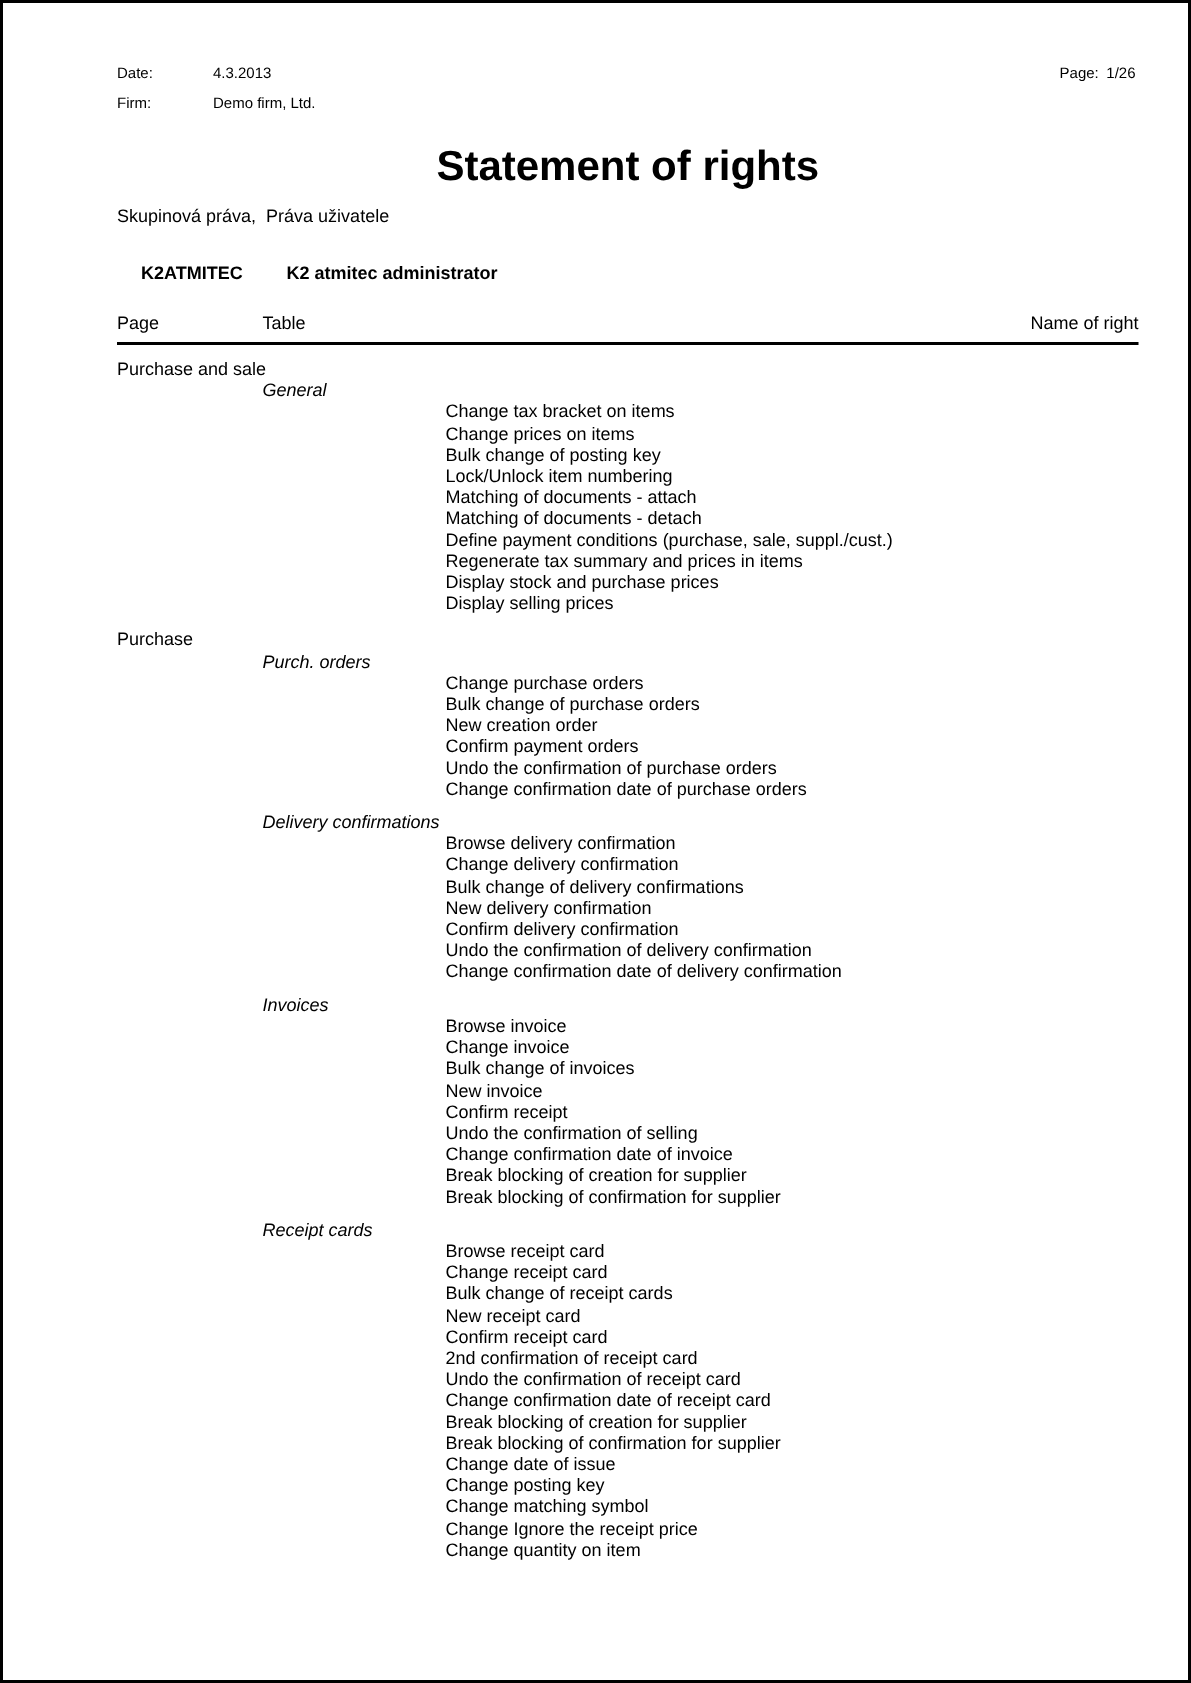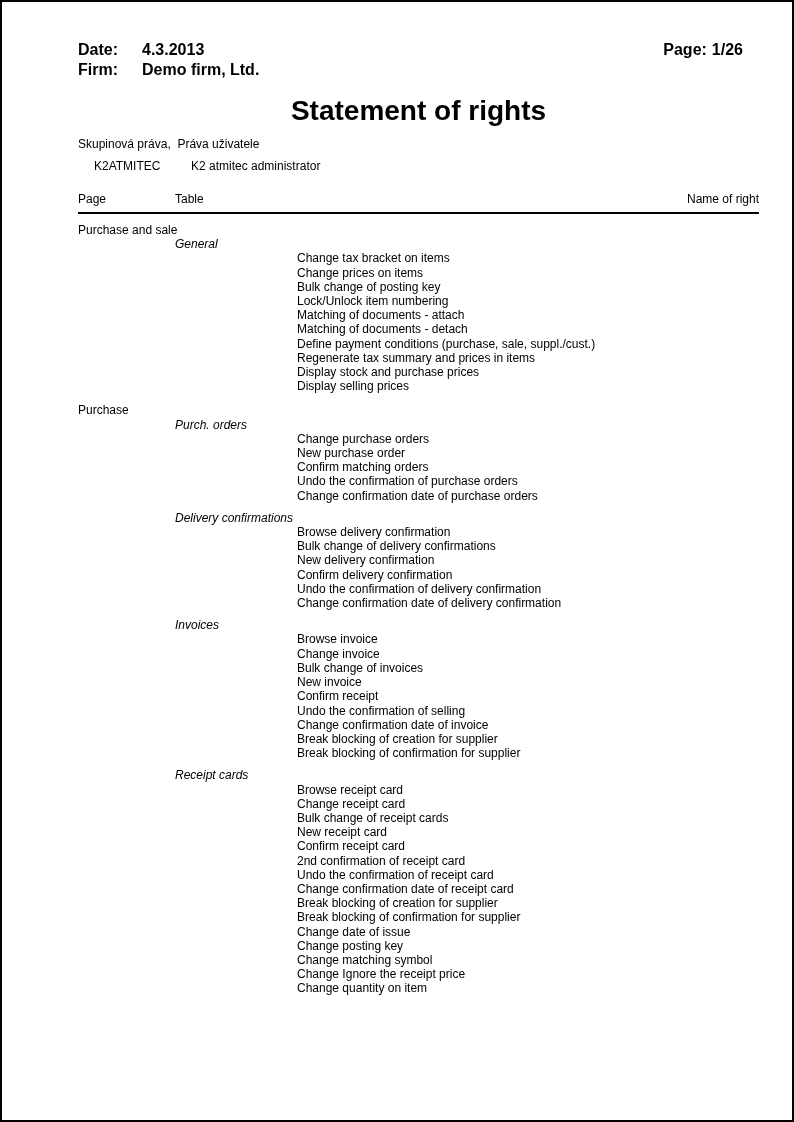--- a/index.html
+++ b/index.html
@@ -7,28 +7,28 @@
     position:relative;
     width:794px;height:1122px;
     box-sizing:border-box;
     border:2px solid #000;
     background:#fff;
     color:#000;
     font-family:"Liberation Sans", sans-serif;
     overflow:hidden;
   }
   .content{margin-left:76px;width:681px;padding-top:38px;}
-  .hdr{position:relative;font-size:16px;font-weight:bold;}
+  .hdr{position:relative;font-size:10px;}
   .hdr-row{display:flex;line-height:20px;}
   .hdr-label{width:64px;}
-  .page-num{position:absolute;top:0;right:16px;line-height:20px;text-align:right;}
+  .page-num{position:absolute;top:0;right:2px;line-height:20px;text-align:right;}
   .page-num .lbl{margin-right:5px;}
   .title{text-align:center;font-size:28px;font-weight:bold;line-height:28px;margin-top:17px;letter-spacing:0;}
   .subtitle{font-size:12px;line-height:14px;margin-top:12px;white-space:pre;}
-  .group-row{display:flex;font-size:12px;font-weight:normal;line-height:15px;margin-top:8px;padding-left:16px;}
+  .group-row{display:flex;font-size:12px;font-weight:bold;line-height:15px;margin-top:24px;padding-left:16px;}
   .group-code{width:97px;}
   .col-headers{display:flex;font-size:12px;line-height:14px;margin-top:18px;}
   .col-modul{width:97px;}
   .col-table{width:122px;}
   .col-right{flex:1;text-align:right;}
   .rule{height:2px;background:#000;margin-top:6px;}
   .report-body{font-size:12px;margin-top:9px;}
   .module-name{line-height:14.2px;}
   .table-name{line-height:14.2px;padding-left:97px;font-style:italic;}
   .right-name{line-height:14.2px;padding-left:219px;}
@@ -81,26 +81,28 @@
         <div class="right-name">Lock/Unlock item numbering</div>
         <div class="right-name">Matching of documents - attach</div>
         <div class="right-name">Matching of documents - detach</div>
         <div class="right-name">Define payment conditions (purchase, sale, suppl./cust.)</div>
         <div class="right-name">Regenerate tax summary and prices in items</div>
         <div class="right-name">Display stock and purchase prices</div>
         <div class="right-name">Display selling prices</div>
         <div class="module-name gap-module">Purchase</div>
         <div class="table-name">Purch. orders</div>
         <div class="right-name">Change purchase orders</div>
-        <div class="right-name">New purchase order</div>
-        <div class="right-name">Confirm matching orders</div>
+        <div class="right-name">Bulk change of purchase orders</div>
+        <div class="right-name">New creation order</div>
+        <div class="right-name">Confirm payment orders</div>
         <div class="right-name">Undo the confirmation of purchase orders</div>
         <div class="right-name">Change confirmation date of purchase orders</div>
         <div class="table-name gap-table">Delivery confirmations</div>
         <div class="right-name">Browse delivery confirmation</div>
+        <div class="right-name">Change delivery confirmation</div>
         <div class="right-name">Bulk change of delivery confirmations</div>
         <div class="right-name">New delivery confirmation</div>
         <div class="right-name">Confirm delivery confirmation</div>
         <div class="right-name">Undo the confirmation of delivery confirmation</div>
         <div class="right-name">Change confirmation date of delivery confirmation</div>
         <div class="table-name gap-table">Invoices</div>
         <div class="right-name">Browse invoice</div>
         <div class="right-name">Change invoice</div>
         <div class="right-name">Bulk change of invoices</div>
         <div class="right-name">New invoice</div>

